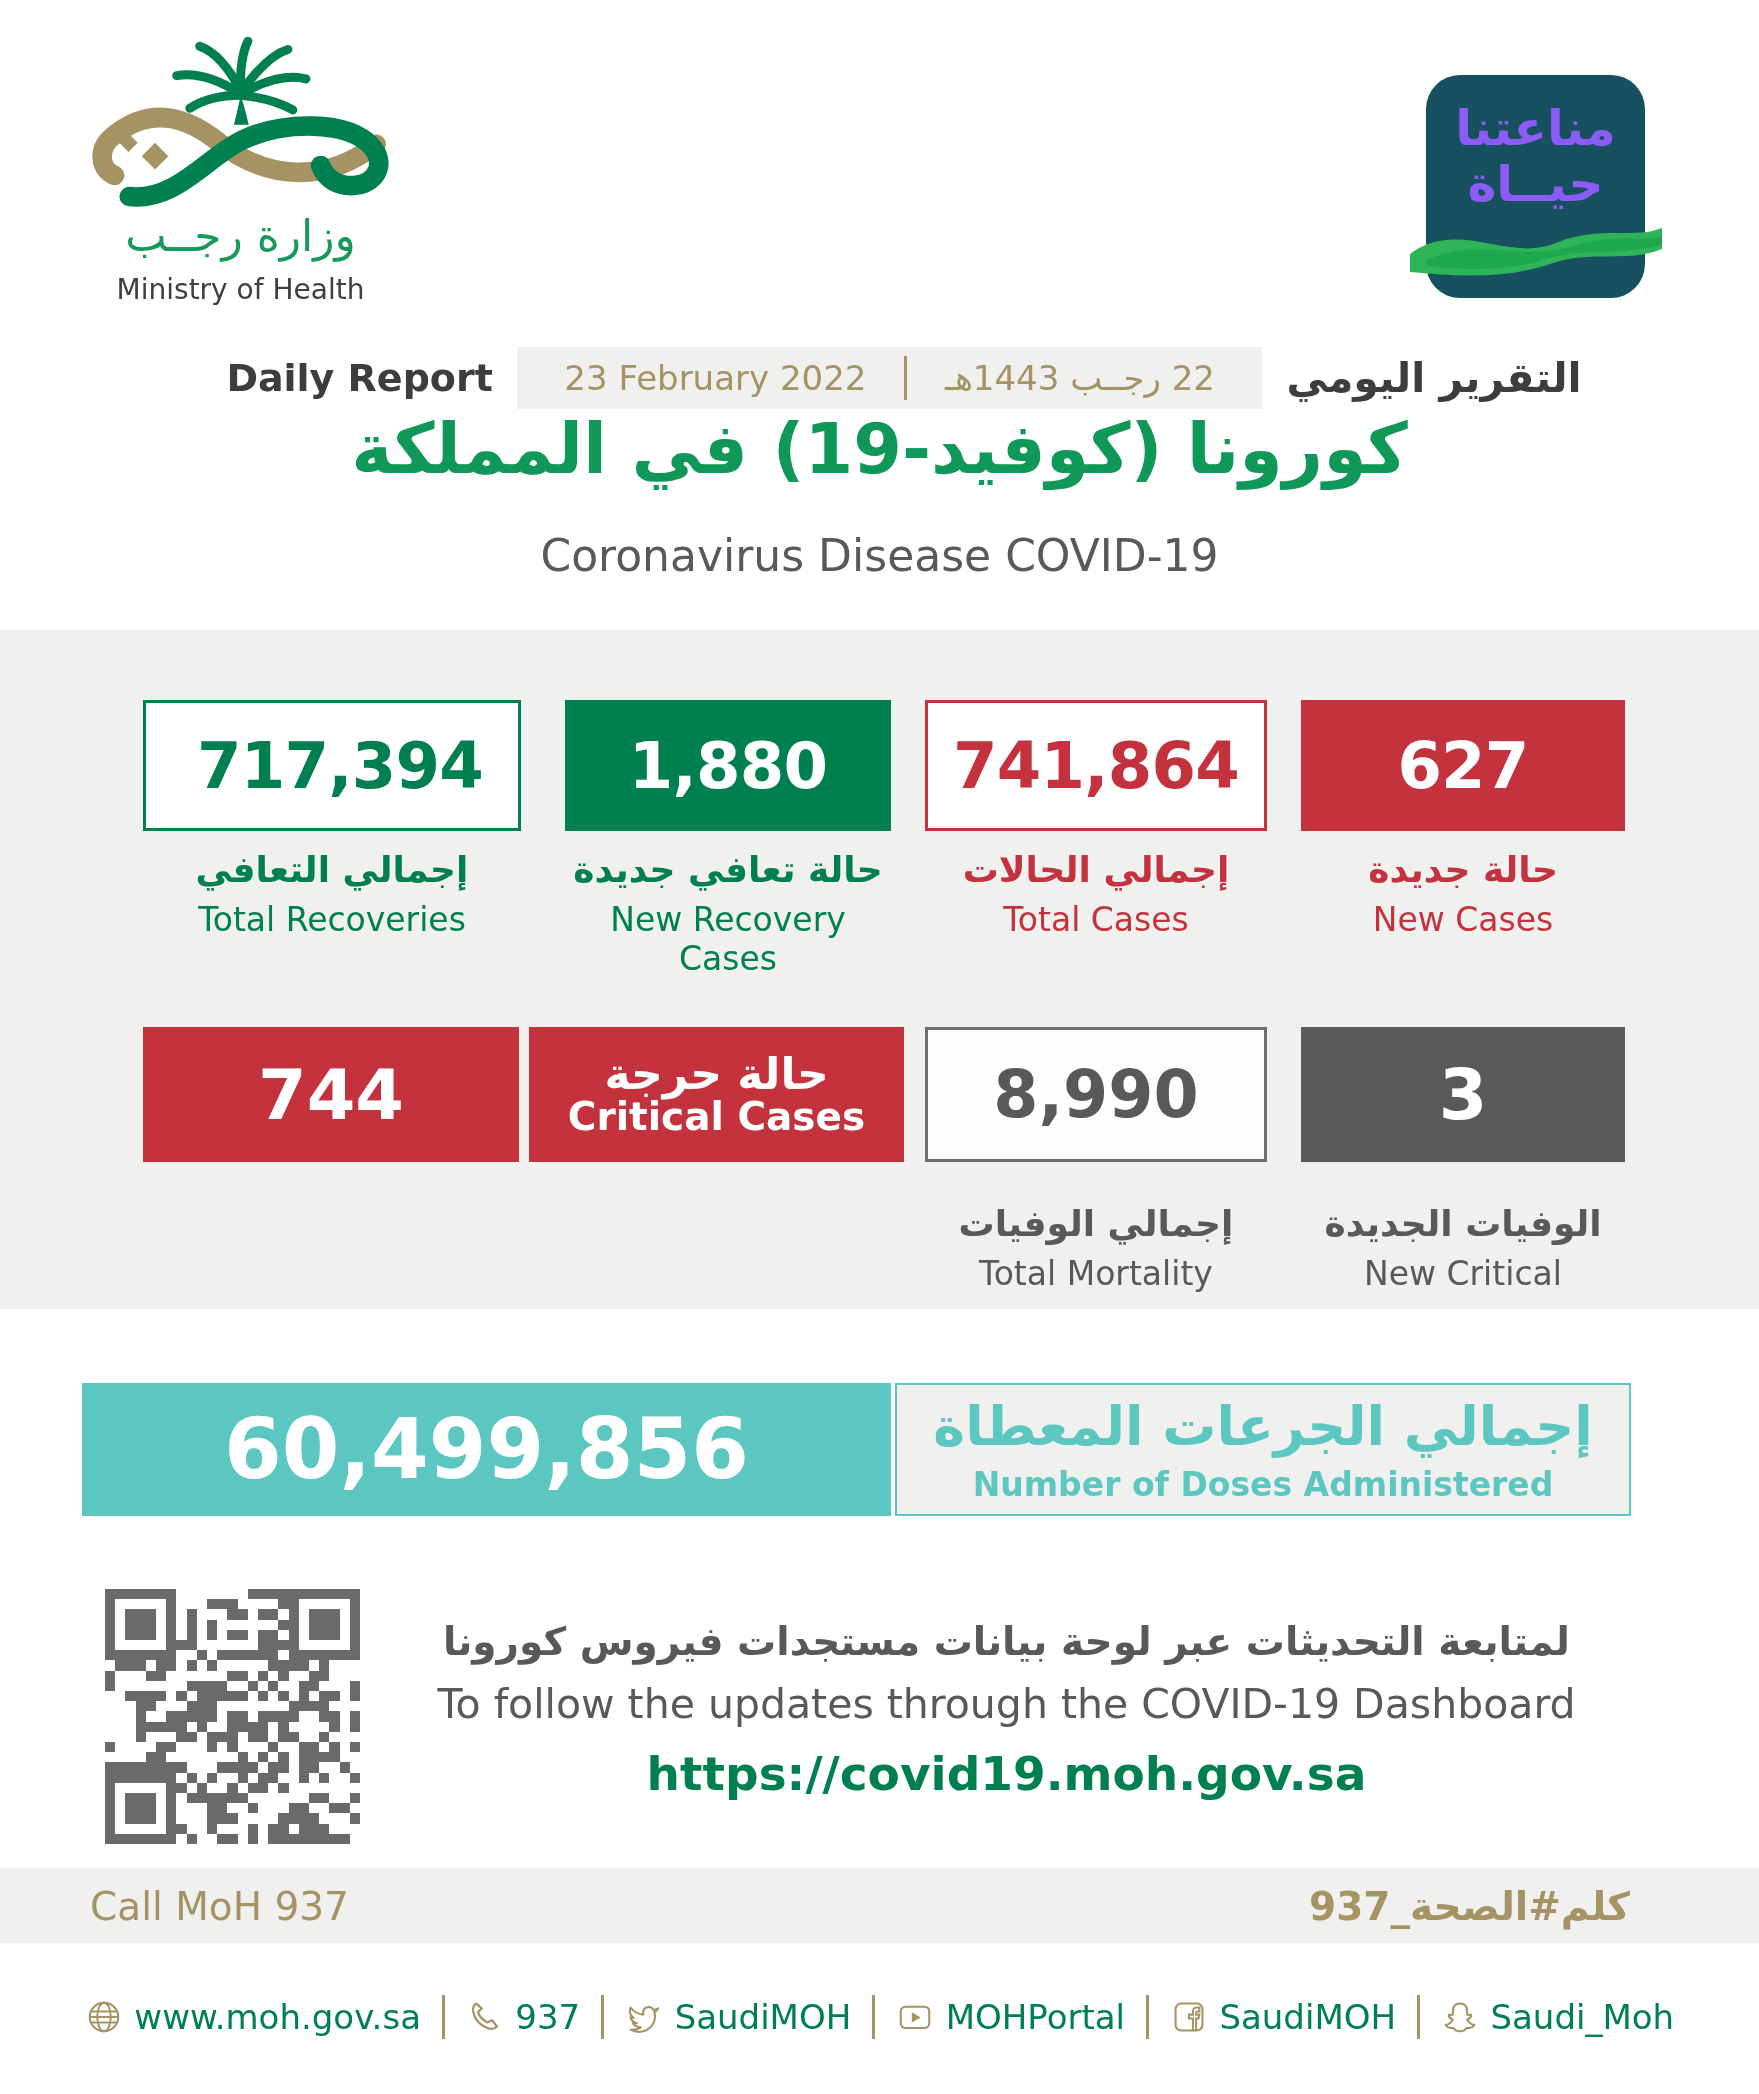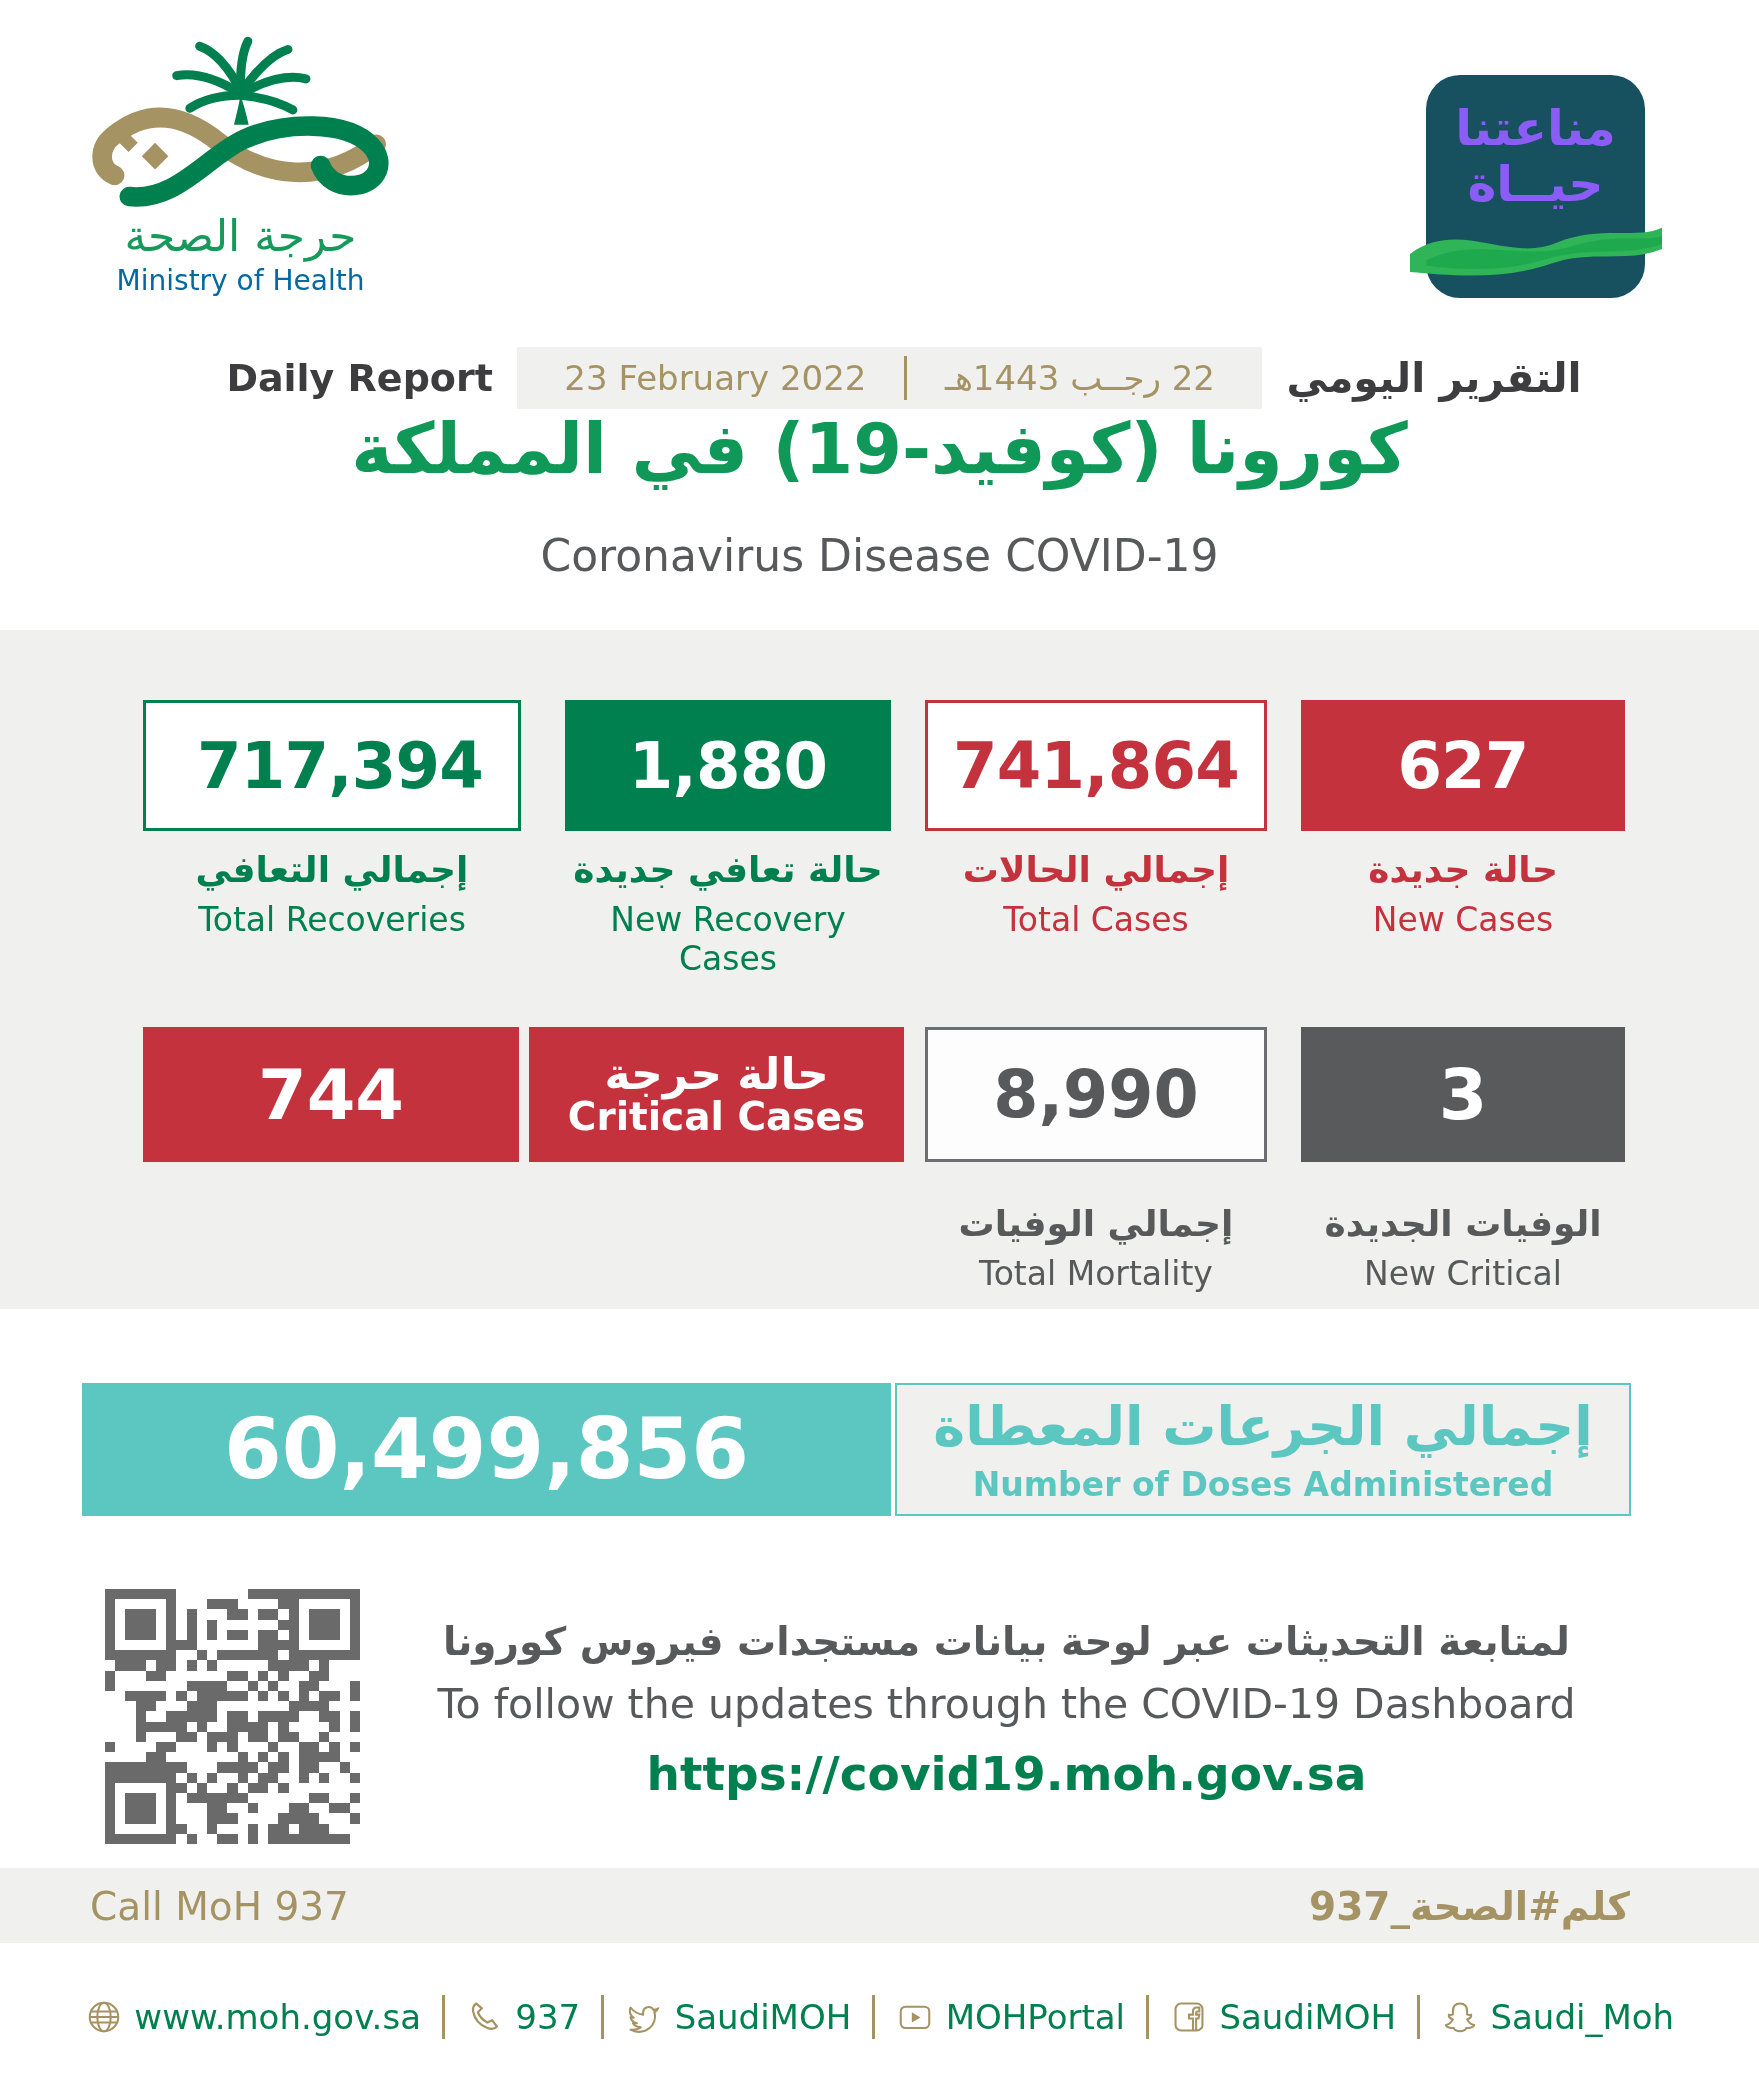--- a/index.html
+++ b/index.html
@@ -3,21 +3,21 @@
 <meta charset="utf-8">
 <style>
   html,body{margin:0;padding:0;background:#ffffff;}
   .page{position:relative;width:1759px;height:2095px;background:#ffffff;
         font-family:"DejaVu Sans",sans-serif;overflow:hidden;}
 
   
   .moh{position:absolute;left:75px;top:23px;width:331px;text-align:center;}
   .moh svg{display:block;margin:0 auto;}
   .moh-ar{color:#16995a;font-size:44px;margin-top:0px;}
-  .moh-en{color:#0369a1;font-size:28px;margin-top:3px;}
+  .moh-en{color:#404040;font-size:28px;margin-top:12px;}
 
   
   .badge{position:absolute;left:1426px;top:75px;width:219px;height:223px;}
   .badge-box{position:absolute;inset:0;background:#17505f;border-radius:34px;}
   .badge-text{position:absolute;top:26px;left:0;right:0;text-align:center;
               color:#8b5cf6;font-weight:bold;font-size:49px;line-height:1.14;}
   .badge-wave{position:absolute;left:-16.4px;bottom:16.4px;width:252px;height:79px;}
 
   
   .daterow{position:absolute;top:347px;left:0;width:1759px;display:flex;
@@ -108,21 +108,21 @@
         <path d="M201 86 Q248 60 280 68"></path>
         <path d="M200 88 Q162 88 138 104"></path>
         <path d="M201 88 Q240 92 264 106"></path>
       </g>
       <path d="M192 124 Q198 100 200 88 Q205 102 210 124 Z" fill="#00804f"></path>
       <path d="M46 186 C26 178 26 152 44 138 C88 102 132 112 174 146 C230 190 302 198 366 148" stroke="#a59364" stroke-width="24" fill="none" stroke-linecap="round"></path>
       <path d="M64 212 C122 218 160 162 204 142 C252 120 330 118 360 150 C378 170 368 194 342 198 C320 201 304 190 298 174" stroke="#00804f" stroke-width="24" fill="none" stroke-linecap="round"></path>
       <rect x="84" y="151" width="23" height="23" transform="rotate(45 95.5 162.5)" fill="#a59364"></rect>
       <rect x="55" y="138" width="16" height="16" transform="rotate(45 63 146)" fill="#a59364"></rect>
     </svg>
-    <div class="moh-ar" dir="rtl">حرجة الصحة</div>
+    <div class="moh-ar" dir="rtl">وزارة رجــب</div>
     <div class="moh-en">Ministry of Health</div>
   </div>
 
   <div class="badge">
     <div class="badge-box"></div>
     <div class="badge-text" dir="rtl">
       <div>مناعتنا</div>
       <div>حيــاة</div>
     </div>
     <svg class="badge-wave" viewBox="0 0 308 96">

